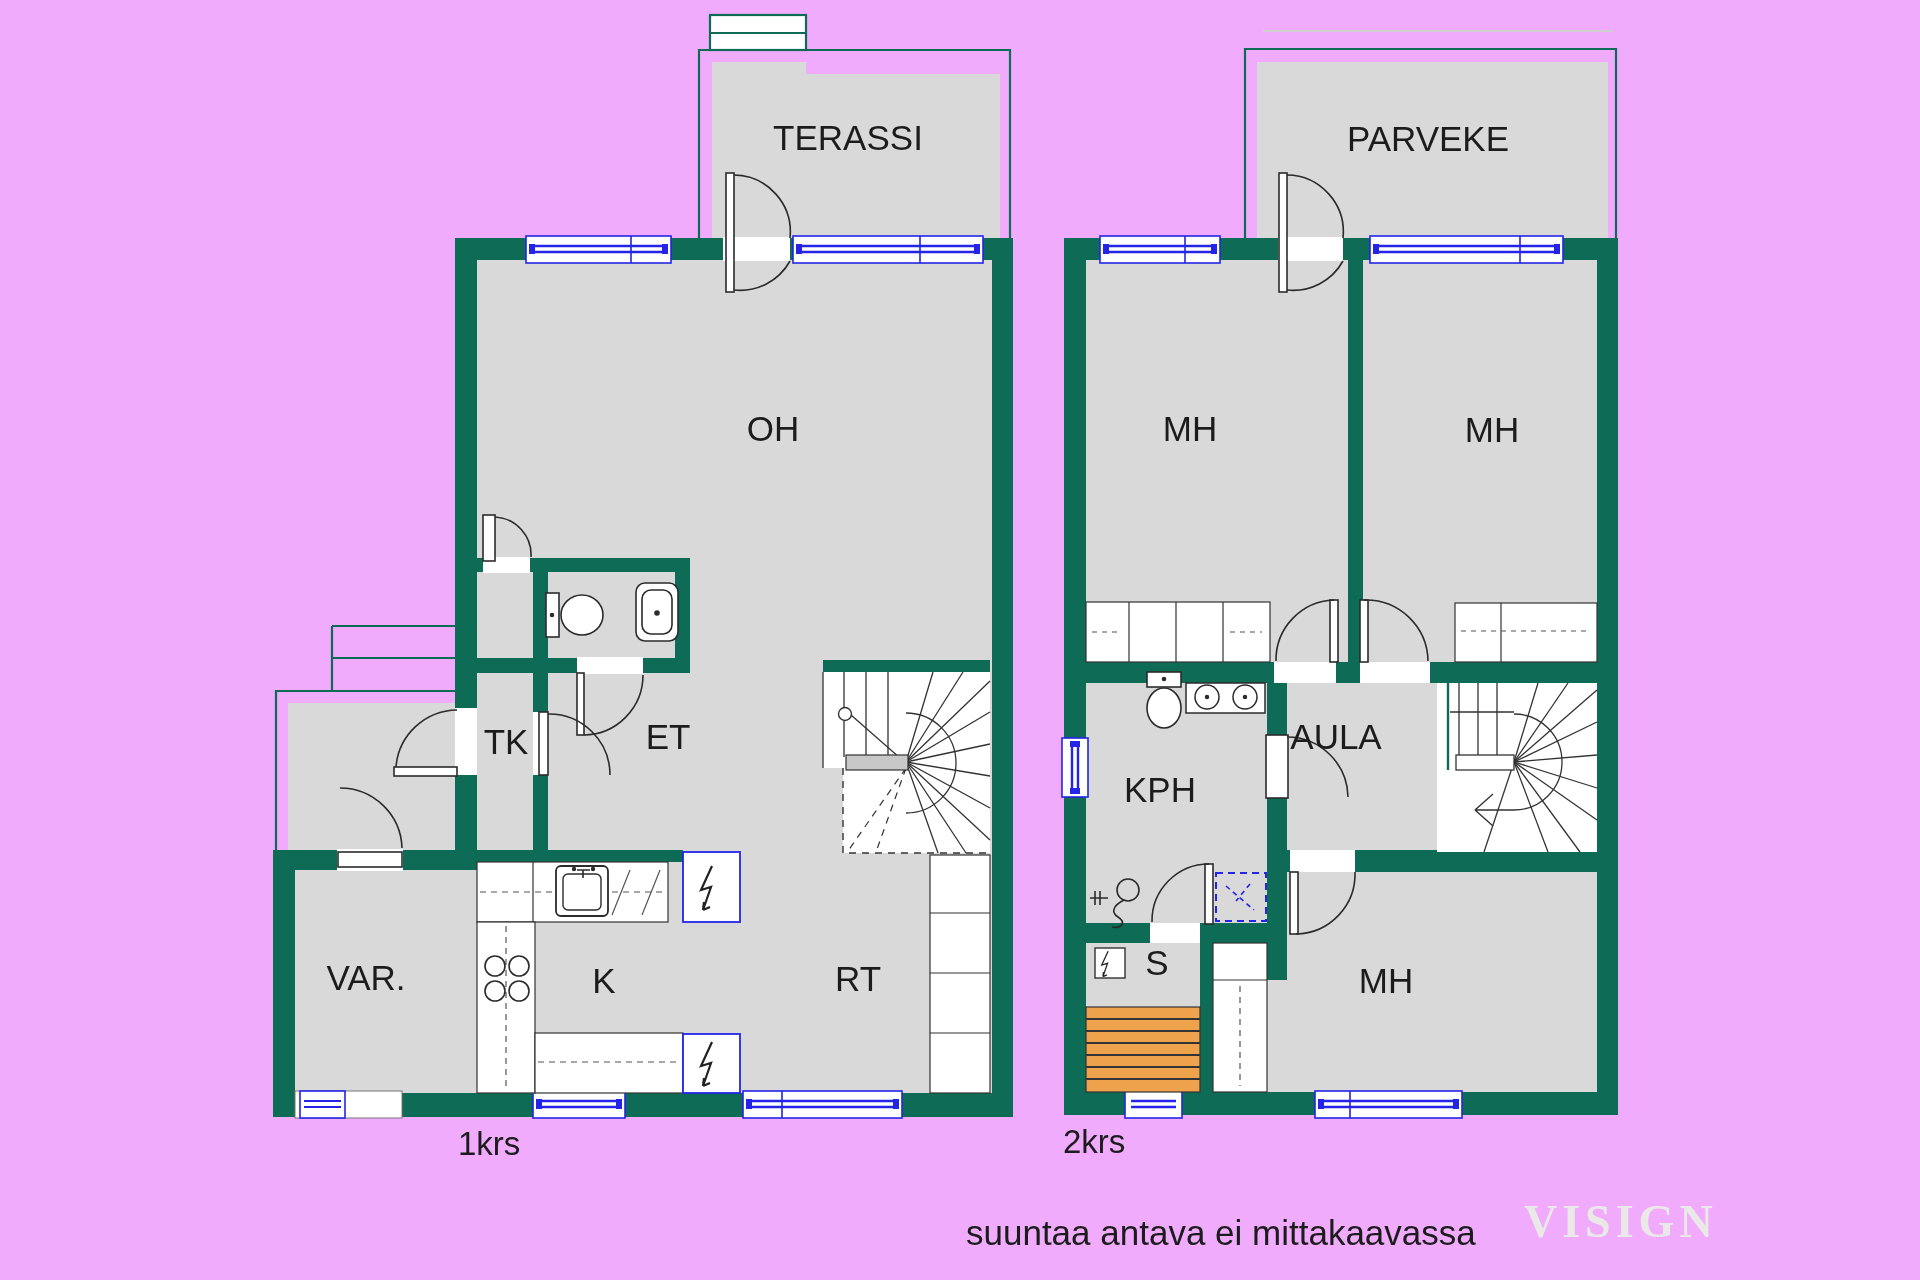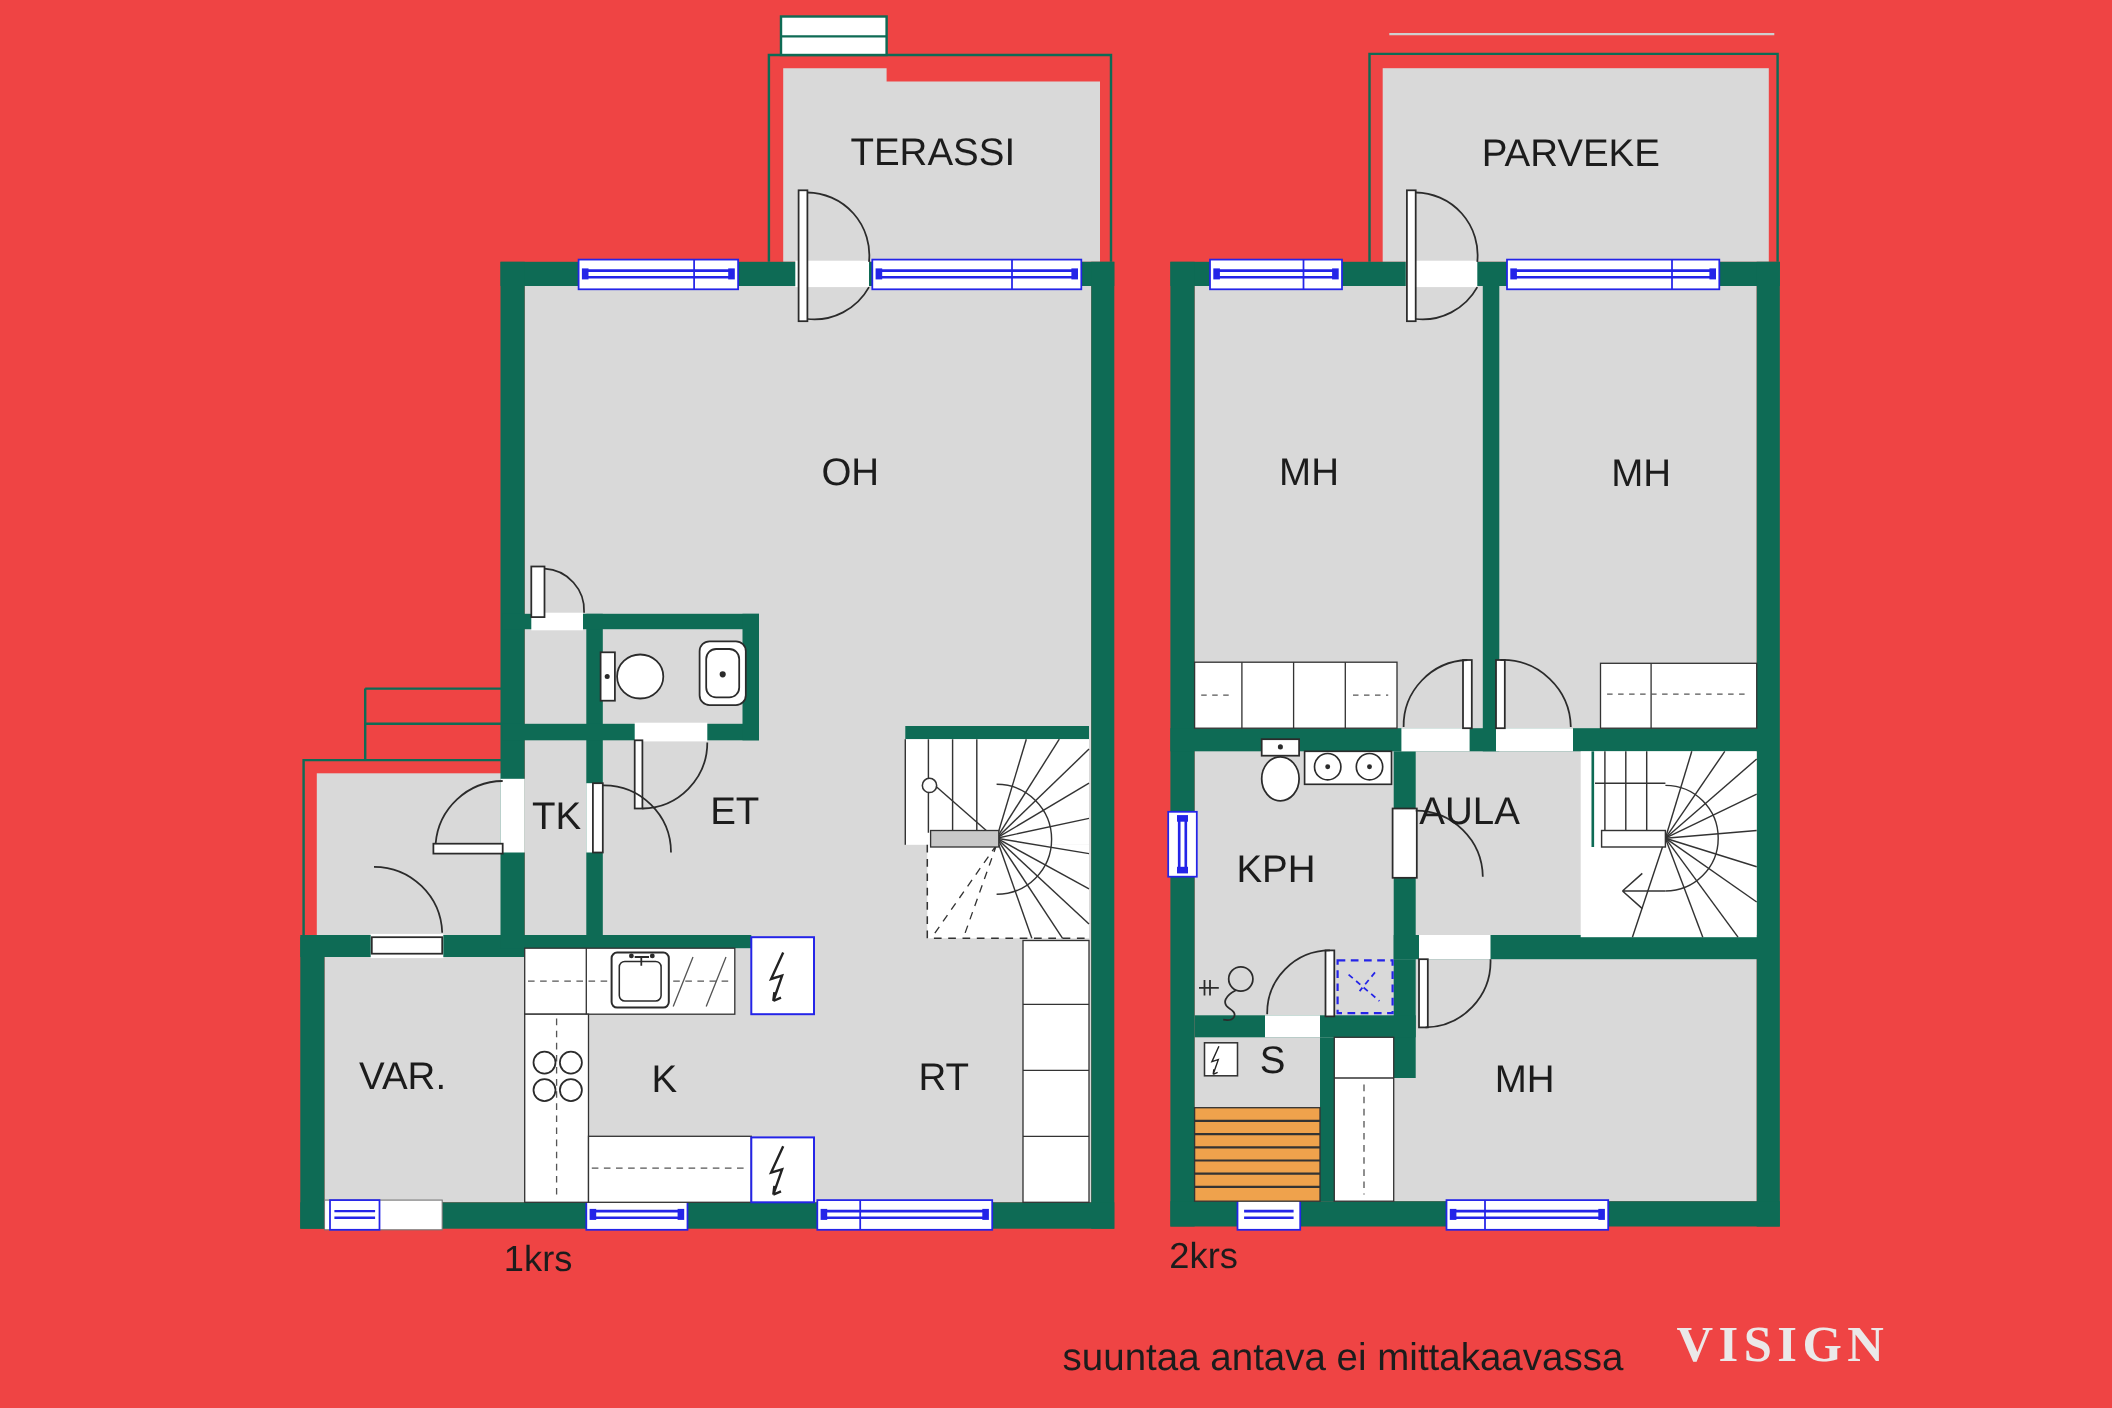--- a/index.html
+++ b/index.html
@@ -1,16 +1,16 @@
 <!DOCTYPE html>
 <html><head>
 <meta charset="utf-8">
 <style>
   html,body{margin:0;padding:0;background:#ffffff;}
-  .page{position:relative;width:1920px;height:1280px;background:#ef4444;overflow:hidden;
+  .page{position:relative;width:1920px;height:1280px;background:#f0abfc;overflow:hidden;
         font-family:"Liberation Sans",sans-serif;}
   svg{display:block}
   text.room{font-family:"Liberation Sans",sans-serif;font-size:35px;fill:#1c1c1c;}
   text.caption{font-family:"Liberation Sans",sans-serif;font-size:33px;fill:#1c1c1c;}
   text.note{font-family:"Liberation Sans",sans-serif;font-size:35px;fill:#1c1c1c;}
   text.watermark{font-family:"Liberation Serif",serif;font-size:46px;font-weight:bold;
                  letter-spacing:5px;fill:#ebe8e8;}
 </style>
 </head>
 <body>

